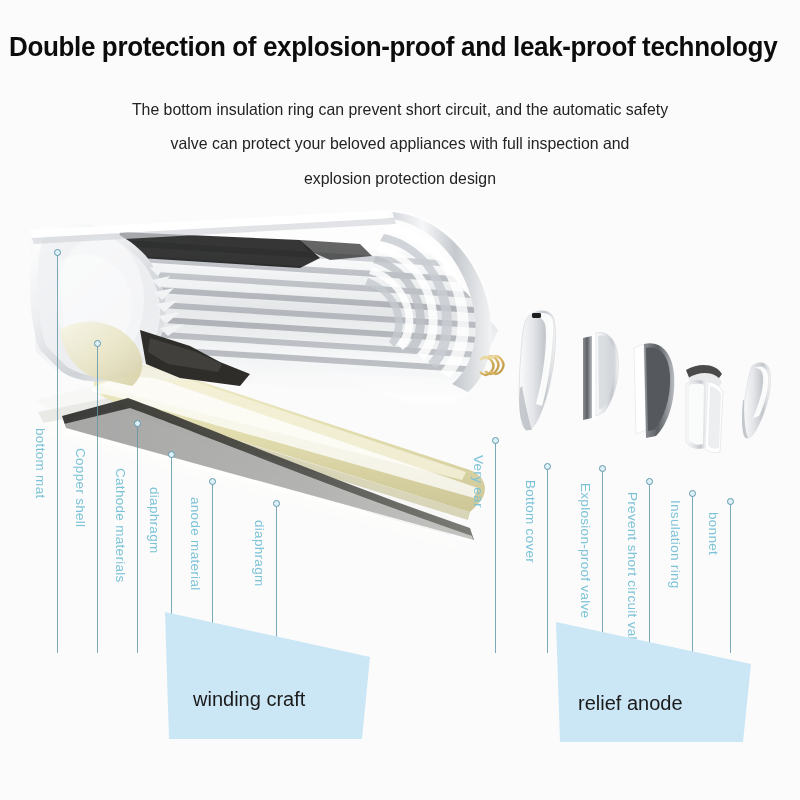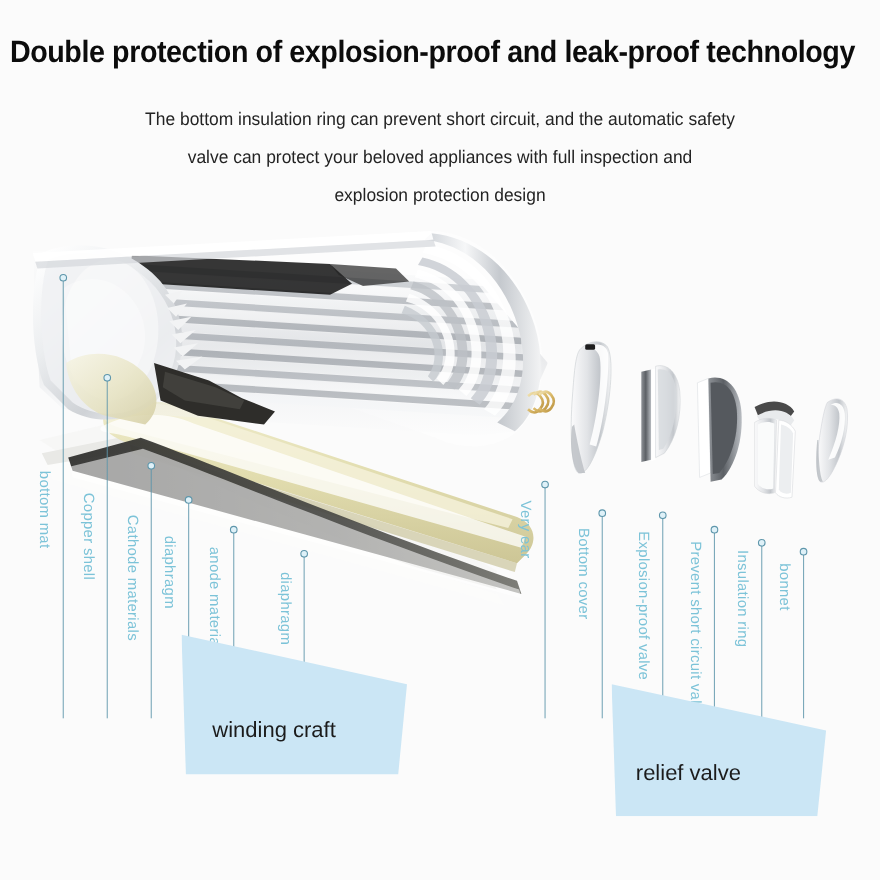--- a/index.html
+++ b/index.html
@@ -355,27 +355,27 @@
         <div class="cl-text" style="left: 683px; top: 500px;">Insulation ring</div>
       </div>
       <div class="callout">
         <div class="cl-line" style="left: 730px; top: 501px; height: 152px;"></div>
         <div class="cl-dot" style="left: 727px; top: 498px;"></div>
         <div class="cl-text" style="left: 721px; top: 512px;">bonnet</div>
       </div>
     </div>
 
   <div id="banners">
-      <div class="banner" style="left: 165px; top: 571px; width: 205px; height: 133px;">
+      <div class="banner" style="left: 165px; top: 606px; width: 205px; height: 133px;">
         <svg width="205" height="133" class="shape">
           <polygon points="0,6 205,51 197,133 4,133" fill="#cbe6f5"></polygon>
         </svg>
         <div class="btxt" style="left: 28px; top: 82px;">winding craft</div>
       </div>
       <div class="banner" style="left: 556px; top: 616px; width: 195px; height: 126px;">
         <svg width="195" height="126" class="shape">
           <polygon points="0,6 195,48 187,126 4,126" fill="#cbe6f5"></polygon>
         </svg>
-        <div class="btxt" style="left: 22px; top: 76px;">relief valve</div>
+        <div class="btxt" style="left: 22px; top: 76px;">relief anode</div>
       </div>
     </div>
 
 </div>
 
 </body></html>

